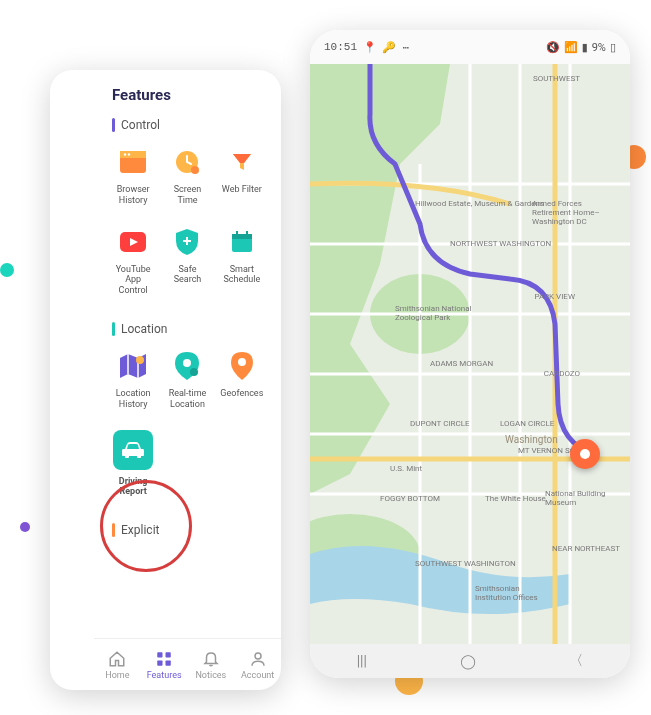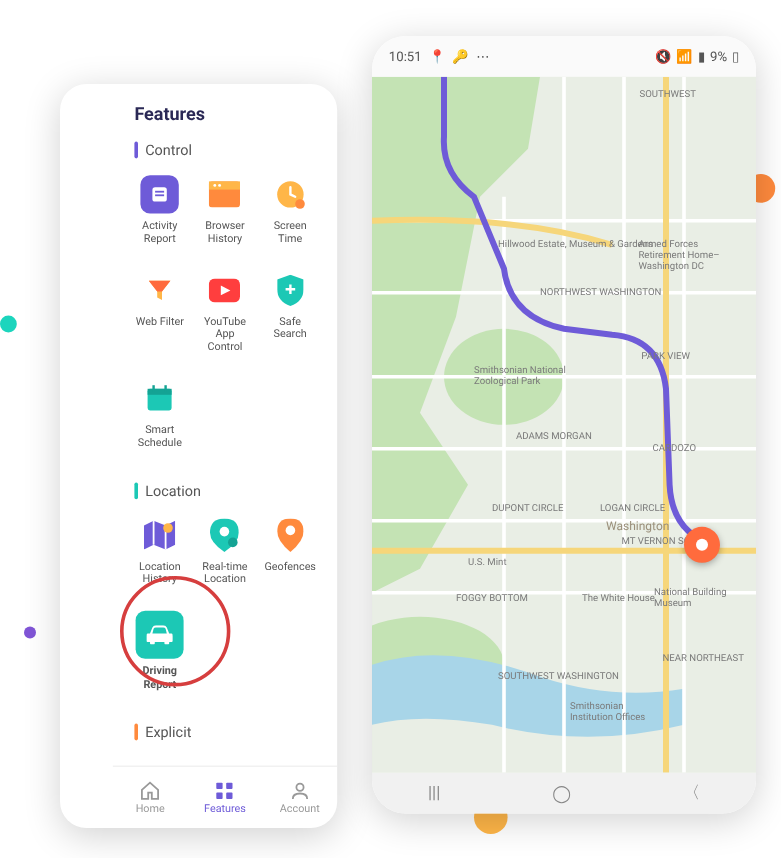--- a/index.html
+++ b/index.html
@@ -13,21 +13,21 @@
   .dot-yellow { width: 28px; height: 28px; background: #ffb648; bottom: 20px; left: 395px; }
   .dot-purple2 { width: 12px; height: 12px; background: #8055d6; bottom: 42px; left: 435px; }
 
   
   .phone-map {
     position: absolute; top: 30px; left: 310px; width: 320px; height: 648px;
     border-radius: 28px; background: #fff; box-shadow: 0 6px 30px rgba(0,0,0,0.18);
     overflow: hidden;
   }
   .statusbar { height: 34px; display: flex; align-items: center; justify-content: space-between; padding: 0 14px; font-size: 11px; color: #555; background: #fafafa; }
-  .status-left { display: flex; align-items: center; gap: 6px; }
+  .status-left { display: flex; align-items: center; gap: 6px; font-family: Liberation Mono, monospace; }
   .status-right { display: flex; align-items: center; gap: 4px; }
   .map-area { position: relative; height: 580px; background: #e9eee5; overflow: hidden; }
   .map-area svg { position: absolute; inset: 0; }
   .map-pin { position: absolute; width: 30px; height: 30px; background: #ff6b3d; border-radius: 50%; top: 375px; right: 30px; box-shadow: 0 2px 6px rgba(0,0,0,0.3); display:flex; align-items:center; justify-content:center;}
   .map-pin::after { content:""; width:10px; height:10px; background:#fff; border-radius:50%; }
   .navbar-android { height: 34px; background: #f1f1f1; display: flex; align-items: center; justify-content: space-around; color: #888; font-size: 14px; }
   .map-label { position:absolute; font-size:8px; color:#7a7a7a; white-space:nowrap; }
 
   
   .phone-app {
@@ -146,30 +146,20 @@
 <div class="phone-app">
   <div class="app-header">Features</div>
   <div class="app-scroll" style="position:relative">
 
     <div class="section-head">
       <div class="section-bar bar-control"></div>
       <span>Control</span>
     </div>
     <div class="grid">
       <div class="tile">
-        <div class="icon" style="background:#6e5bd8">
-            <svg width="18" height="18" viewBox="0 0 24 24" fill="#fff">
-              <rect x="4" y="4" width="16" height="16" rx="3"></rect>
-              <rect x="7" y="8" width="10" height="2" fill="#6e5bd8"></rect>
-              <rect x="7" y="12" width="10" height="2" fill="#6e5bd8"></rect>
-            </svg>
-          </div>
-        <div class="label">Activity Report</div>
-      </div>
-      <div class="tile">
         <div class="icon">
             <svg width="26" height="22" viewBox="0 0 26 22">
               <rect width="26" height="22" rx="3" fill="#ff8a3d"></rect>
               <rect y="0" width="26" height="7" fill="#ffb648"></rect>
               <circle cx="5" cy="3.5" r="1.2" fill="#fff"></circle>
               <circle cx="9" cy="3.5" r="1.2" fill="#fff"></circle>
             </svg>
           </div>
         <div class="label">Browser History</div>
       </div>
@@ -288,19 +278,26 @@
       <svg viewBox="0 0 24 24" fill="currentColor">
           <rect x="3" y="3" width="7" height="7" rx="1"></rect>
           <rect x="14" y="3" width="7" height="7" rx="1"></rect>
           <rect x="3" y="14" width="7" height="7" rx="1"></rect>
           <rect x="14" y="14" width="7" height="7" rx="1"></rect>
         </svg>
       <span>Features</span>
     </div>
     <div class="bn-item">
       <svg viewBox="0 0 24 24" fill="none" stroke="currentColor" stroke-width="2">
+          <path d="M6 16 L6 10 Q6 4 12 4 Q18 4 18 10 L18 16 L20 18 L4 18 Z"></path>
+          <path d="M10 20 Q12 22 14 20"></path>
+        </svg>
+      <span>Notices</span>
+    </div>
+    <div class="bn-item">
+      <svg viewBox="0 0 24 24" fill="none" stroke="currentColor" stroke-width="2">
           <circle cx="12" cy="8" r="4"></circle>
           <path d="M4 21 Q4 15 12 15 Q20 15 20 21"></path>
         </svg>
       <span>Account</span>
     </div>
   </div>
 </div>
 
 </body></html>

